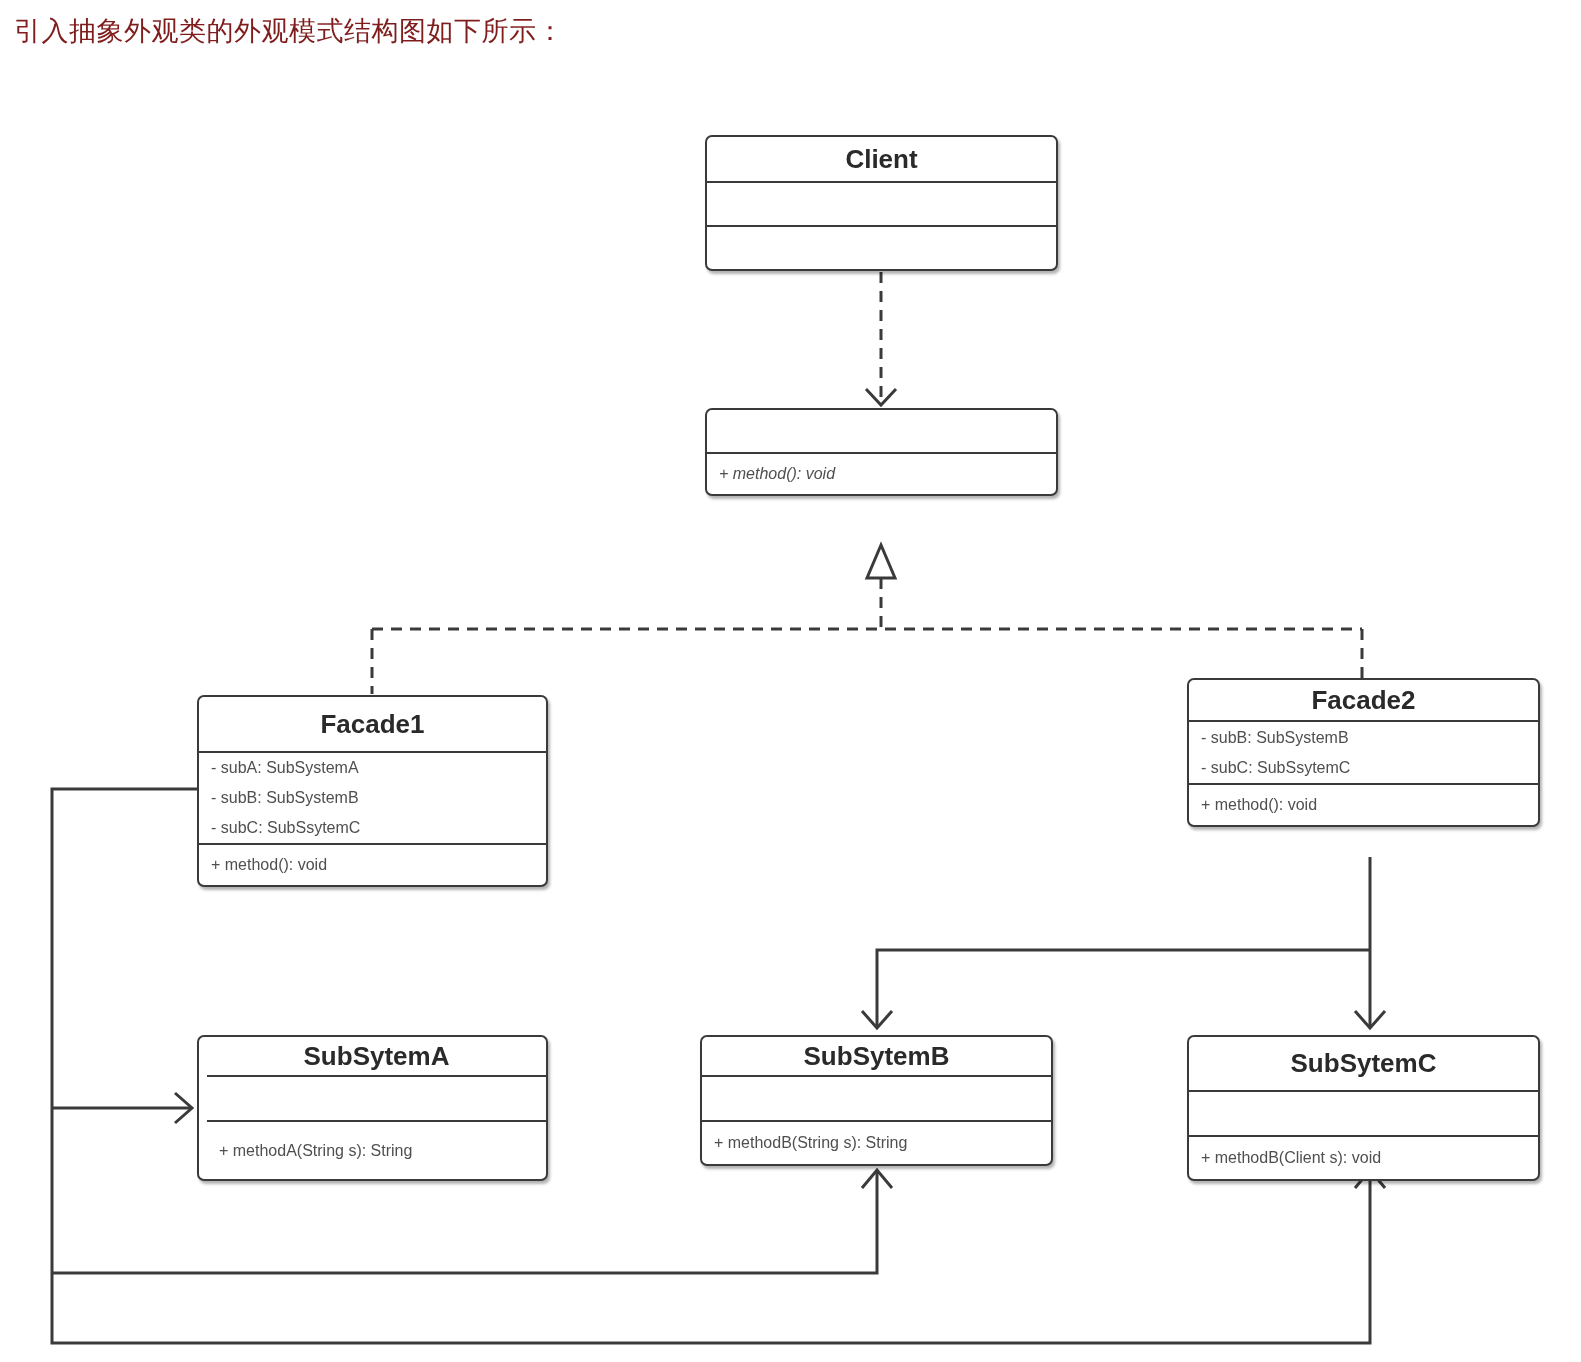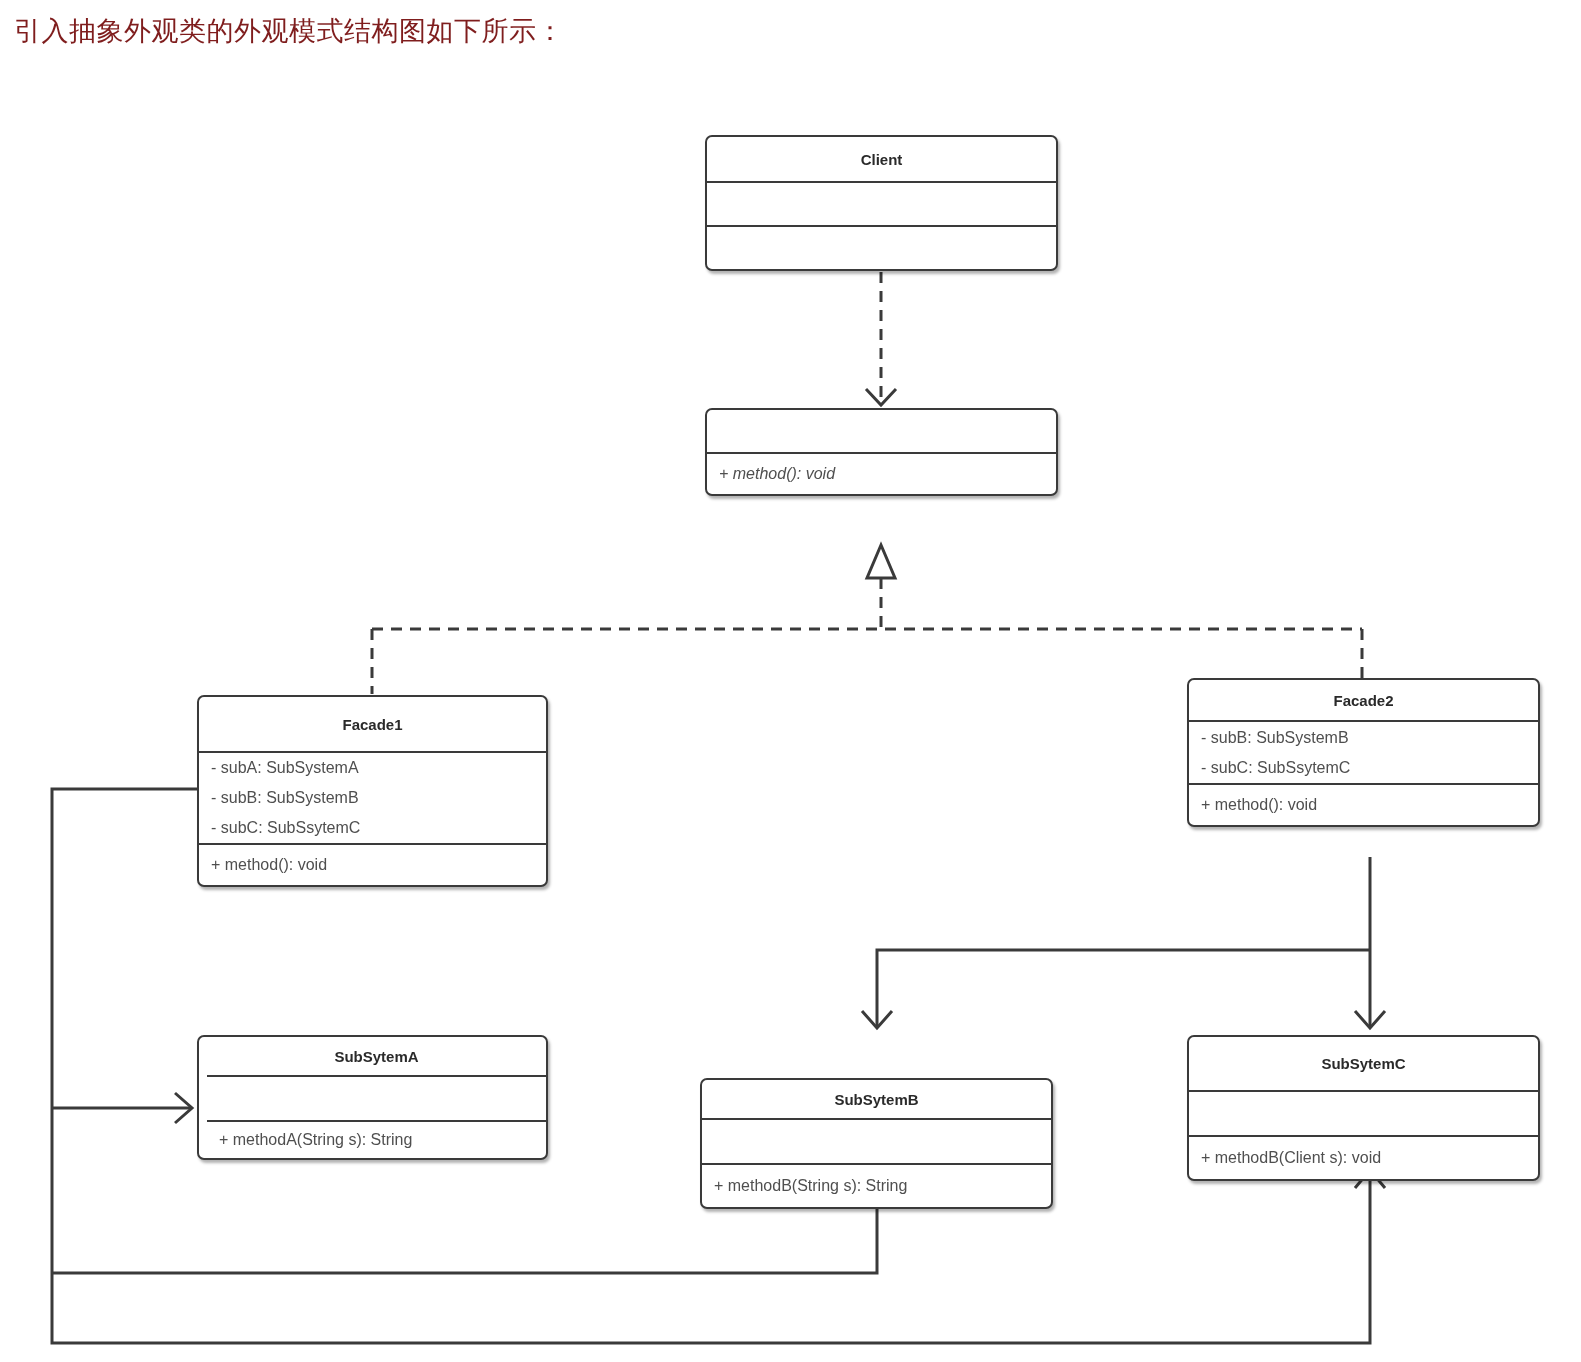--- a/index.html
+++ b/index.html
@@ -16,21 +16,21 @@
   .wires path.dash { stroke-dasharray:11 8; }
   .wires path.tri  { fill:#ffffff; stroke-linejoin:miter; }
   .uml {
     position:absolute; background:#ffffff; box-sizing:border-box;
     border:2.5px solid #3a3a3a; border-radius:7px;
     box-shadow:2px 3px 3px rgba(0,0,0,0.30);
   }
   .nm {
     display:flex; align-items:center; justify-content:center;
     border-bottom:2.5px solid #3a3a3a; box-sizing:border-box;
-    font-weight:bold; font-size:15px; color:#2a2a2a;
+    font-weight:bold; font-size:26px; color:#2a2a2a;
   }
   .cmp {
     box-sizing:border-box; border-bottom:2.5px solid #3a3a3a;
     display:flex; flex-direction:column; justify-content:center;
     padding:2px 12px; overflow:hidden;
   }
   .cmp.last { border-bottom:none; }
   .row { font-size:16px; line-height:30px; color:#4f4f4f; white-space:nowrap; }
   .uml.abstract .nm span, .uml.abstract .row { font-style:italic; }
 </style>
@@ -116,26 +116,26 @@
     <div class="cmp last" style="height:40px">
       <div class="row">+ method(): void</div>
     </div>
   </div>
 
   <div class="uml" style="left:197px; top:1035px; width:351px;padding-left:8px;">
     <div class="nm" style="height:40px">
       <span>SubSytemA</span>
     </div>
     <div class="cmp" style="height:45px"></div>
-    <div class="cmp last" style="height:36px">
+    <div class="cmp last" style="height:57px">
       <div class="row">+ methodA(String s): String</div>
     </div>
   </div>
 
-  <div class="uml" style="left:700px; top:1035px; width:353px;margin-top:43px;">
+  <div class="uml" style="left:700px; top:1035px; width:353px;">
     <div class="nm" style="height:40px">
       <span>SubSytemB</span>
     </div>
     <div class="cmp" style="height:45px"></div>
     <div class="cmp last" style="height:42px">
       <div class="row">+ methodB(String s): String</div>
     </div>
   </div>
 
   <div class="uml" style="left:1187px; top:1035px; width:353px;">

